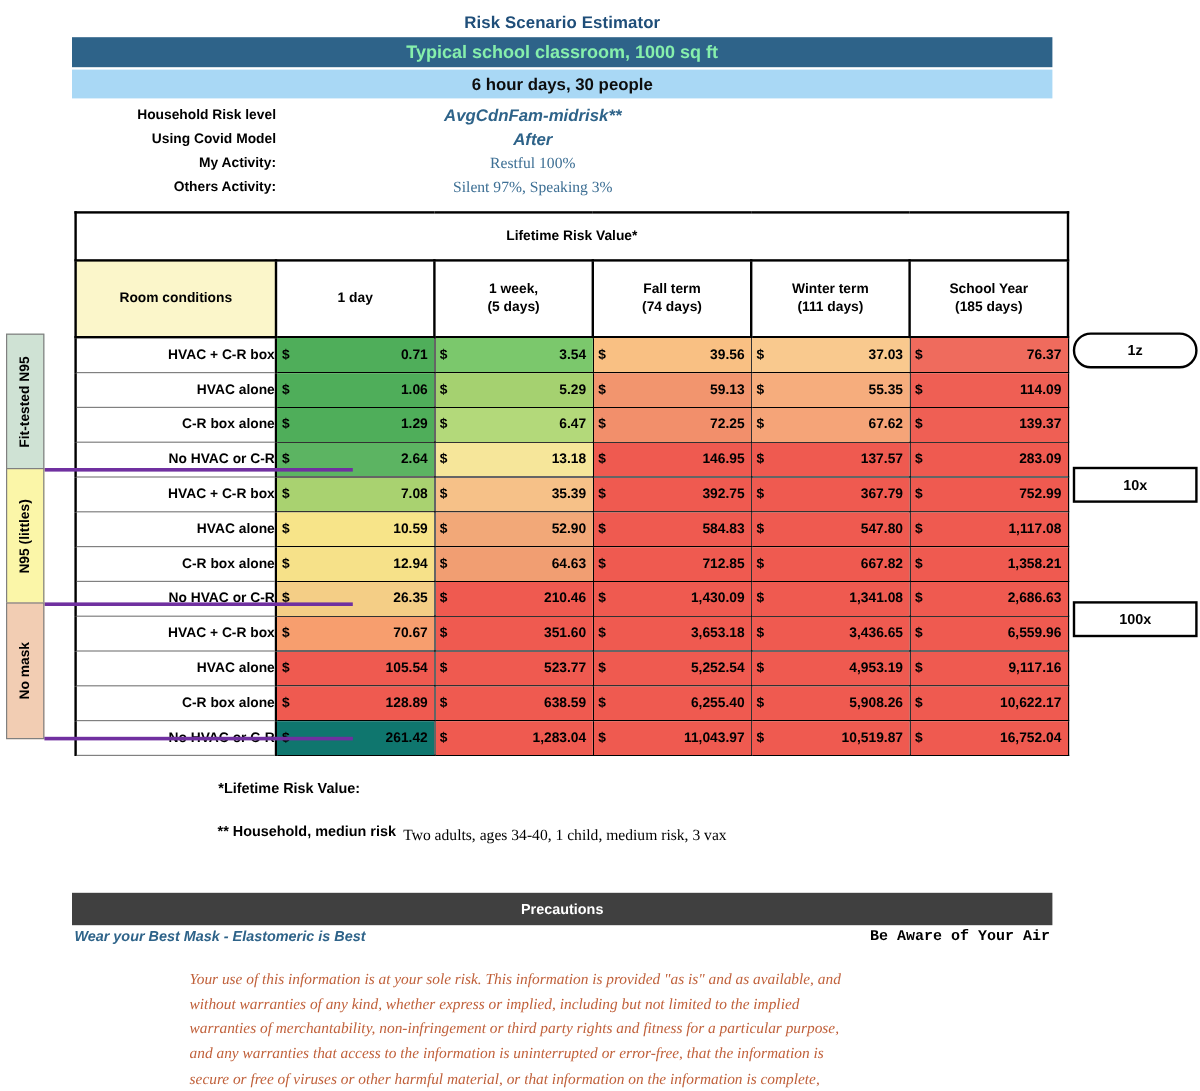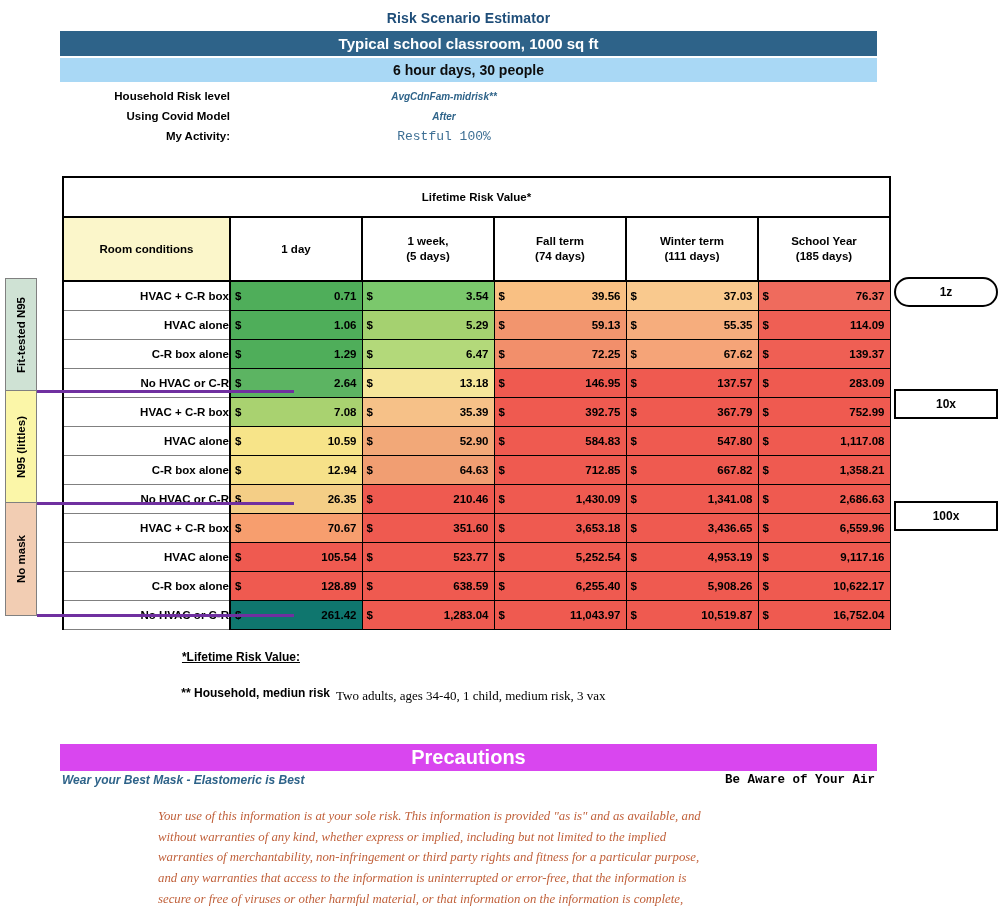--- a/index.html
+++ b/index.html
@@ -25,21 +25,21 @@
     font-weight: bold;
     color: #1f4e79;
     letter-spacing: .1px;
   }
 
   
   .banner-dark {
     position: absolute;
     left: 60px; top: 31px; width: 817px; height: 25px;
     background: #2e6389;
-    color: #ffffff;
+    color: #86efac;
     font-size: 15px;
     font-weight: bold;
     display: flex; align-items: center; justify-content: center;
   }
   .banner-light {
     position: absolute;
     left: 60px; top: 58px; width: 817px; height: 24px;
     background: #a9d8f5;
     color: #0d0d0d;
     font-size: 14px;
@@ -67,25 +67,25 @@
   }
   .meta-value {
     width: 420px;
     text-align: center;
     font-size: 12px;
     color: #2e6389;
   }
   .meta-value.strong {
     font-weight: bold;
     font-style: italic;
-    font-size: 10px;
+    font-size: 14px;
     color: #2e6389;
   }
   .meta-value.serif {
-    font-family: Liberation Mono, monospace;
+    font-family: Liberation Serif, serif;
     font-size: 13px;
     color: #3d6f94;
   }
 
   
   .table-wrap {
     position: absolute;
     left: 62px; top: 176px;
   }
   table.risk {
@@ -201,37 +201,37 @@
     align-items: flex-start;
     margin-bottom: 4px;
   }
   .fn-key {
     font-size: 12px;
     font-weight: bold;
     white-space: nowrap;
     padding-right: 6px;
     text-align: right;
   }
-  .fn-key.w1 { width: 150px; text-decoration: underline; }
+  .fn-key.w1 { width: 150px; }
   .fn-key.w2 { width: 180px; }
   .fn-text {
     font-family: "Liberation Serif", serif;
     font-size: 13px;
     line-height: 1.55;
     max-width: 520px;
   }
   .fn-gap { height: 18px; }
 
   
   .prec-bar {
     position: absolute;
     left: 60px; top: 744px; width: 817px; height: 27px;
-    background: #d946ef;
+    background: #404040;
     color: #ffffff;
-    font-size: 20px;
+    font-size: 12px;
     font-weight: bold;
     display: flex; align-items: center; justify-content: center;
   }
   .prec-left {
     position: absolute;
     left: 62px; top: 773px;
     font-size: 12px;
     font-weight: bold;
     font-style: italic;
     color: #2e6389;
@@ -269,20 +269,24 @@
       <div class="meta-label">Household Risk level</div>
       <div class="meta-value strong">AvgCdnFam-midrisk**</div>
     </div>
     <div class="meta-row">
       <div class="meta-label">Using Covid Model</div>
       <div class="meta-value strong">After</div>
     </div>
     <div class="meta-row">
       <div class="meta-label">My Activity:</div>
       <div class="meta-value serif">Restful 100%</div>
+    </div>
+    <div class="meta-row">
+      <div class="meta-label">Others Activity:</div>
+      <div class="meta-value serif">Silent 97%, Speaking 3%</div>
     </div>
   </div>
 
 <div class="table-wrap">
   <table class="risk">
     <thead>
       <tr>
         <th class="tbl-title" colspan="6">Lifetime Risk Value*</th>
       </tr>
       <tr id="hdr-row">

